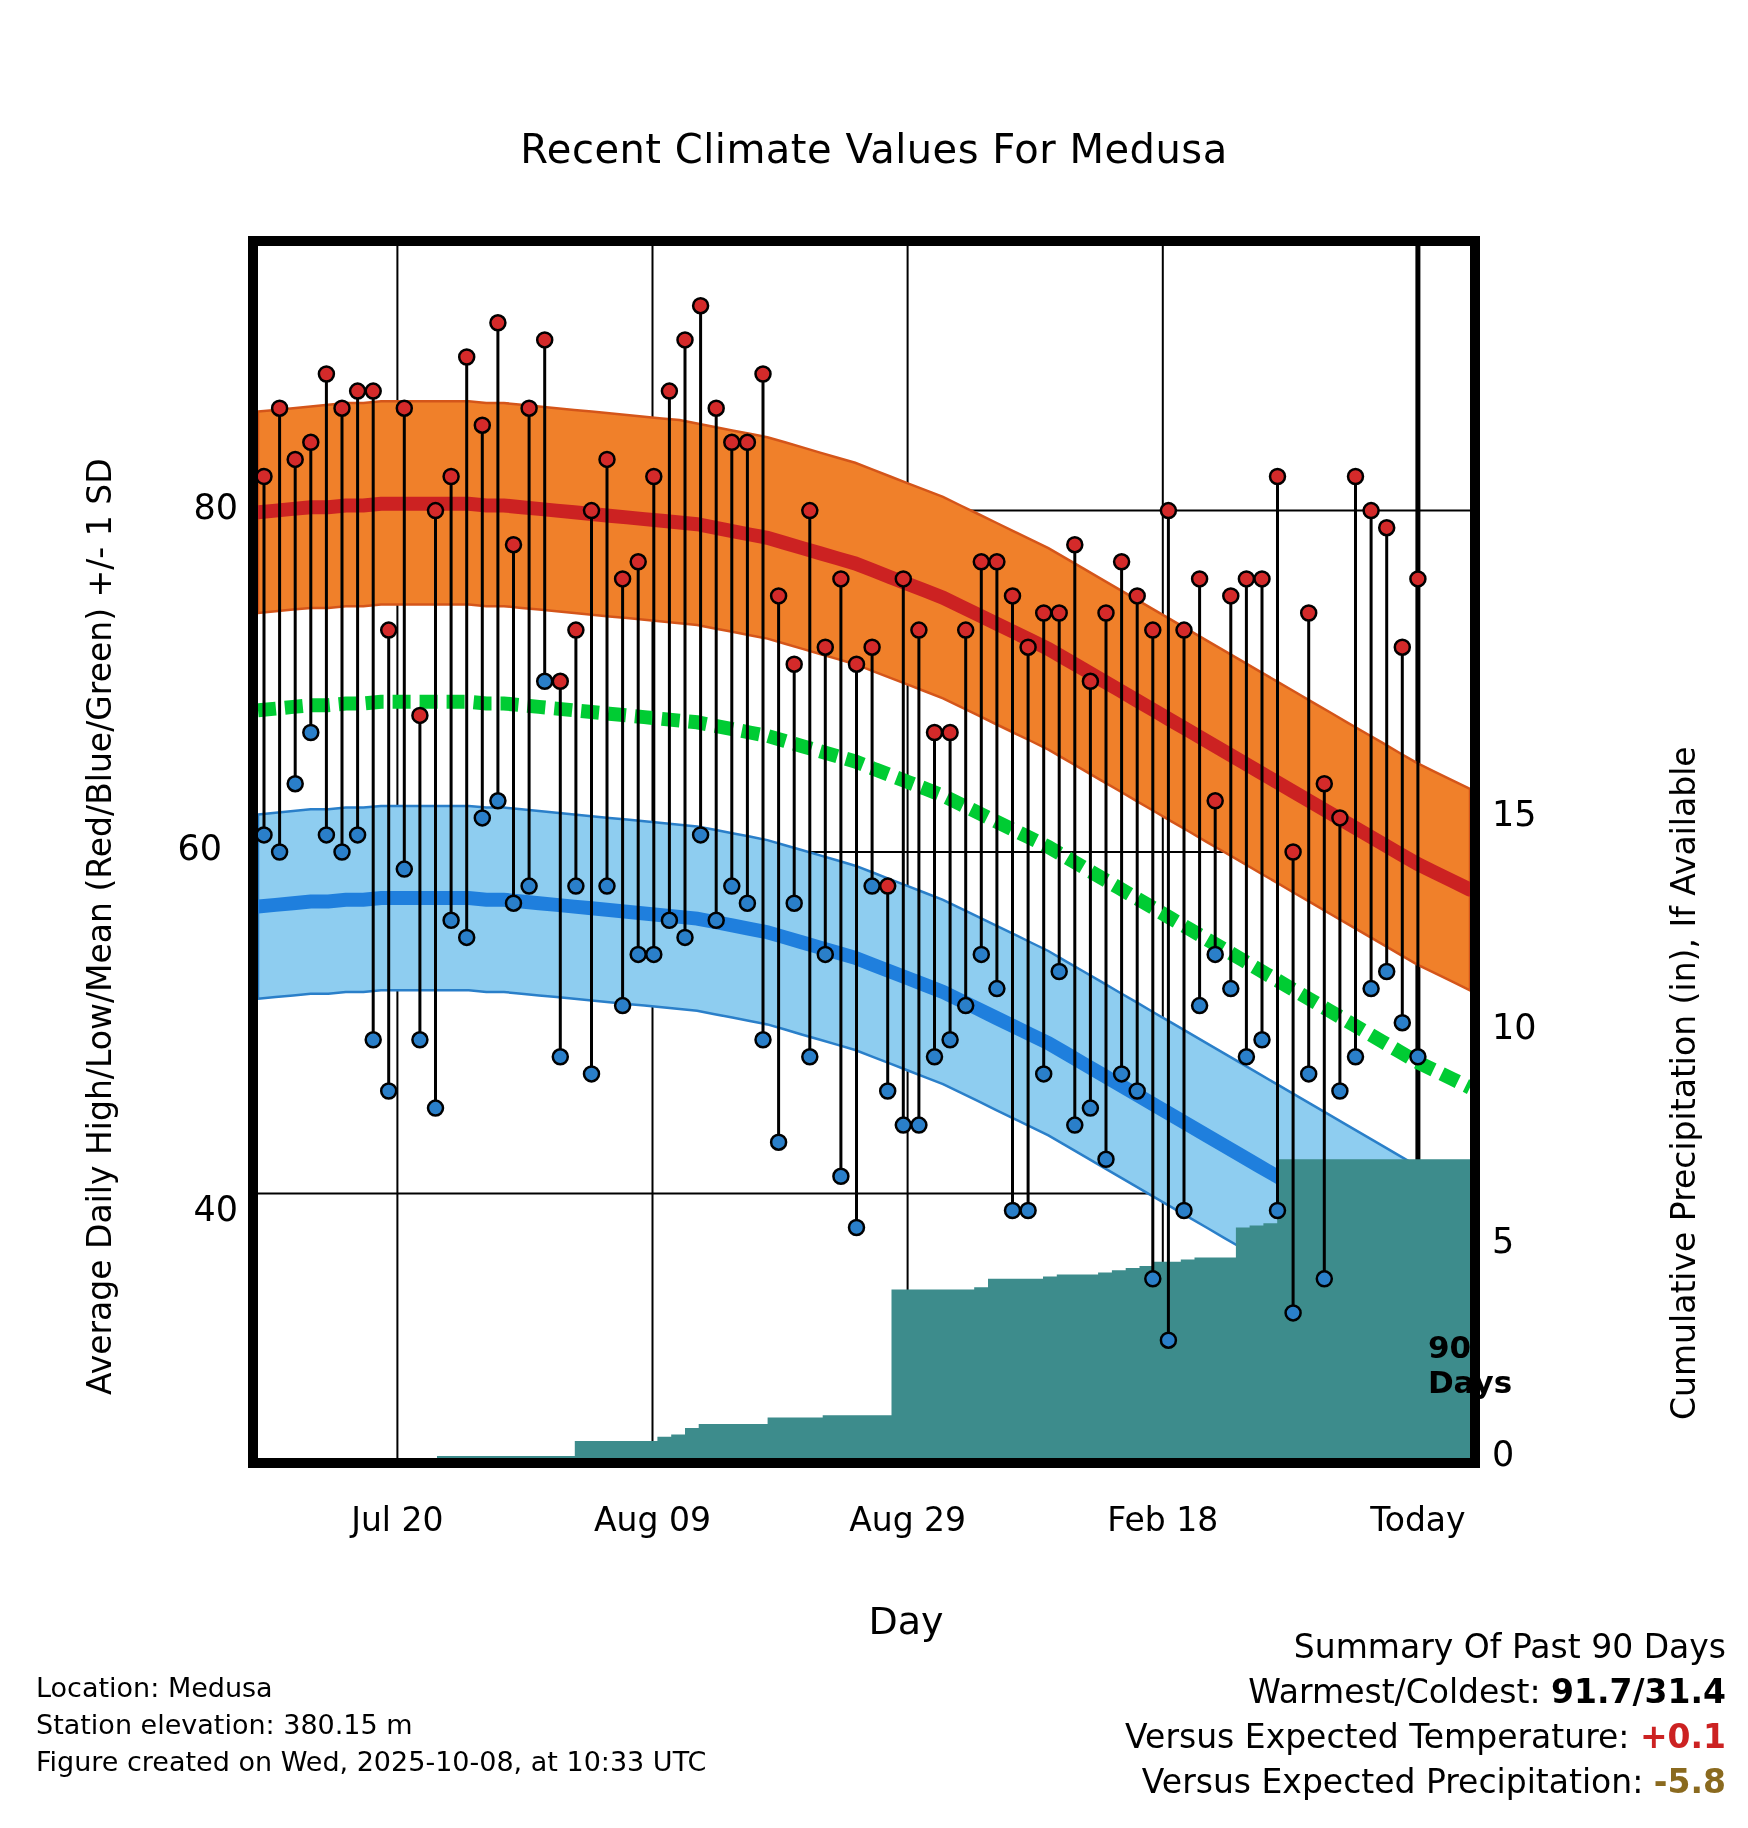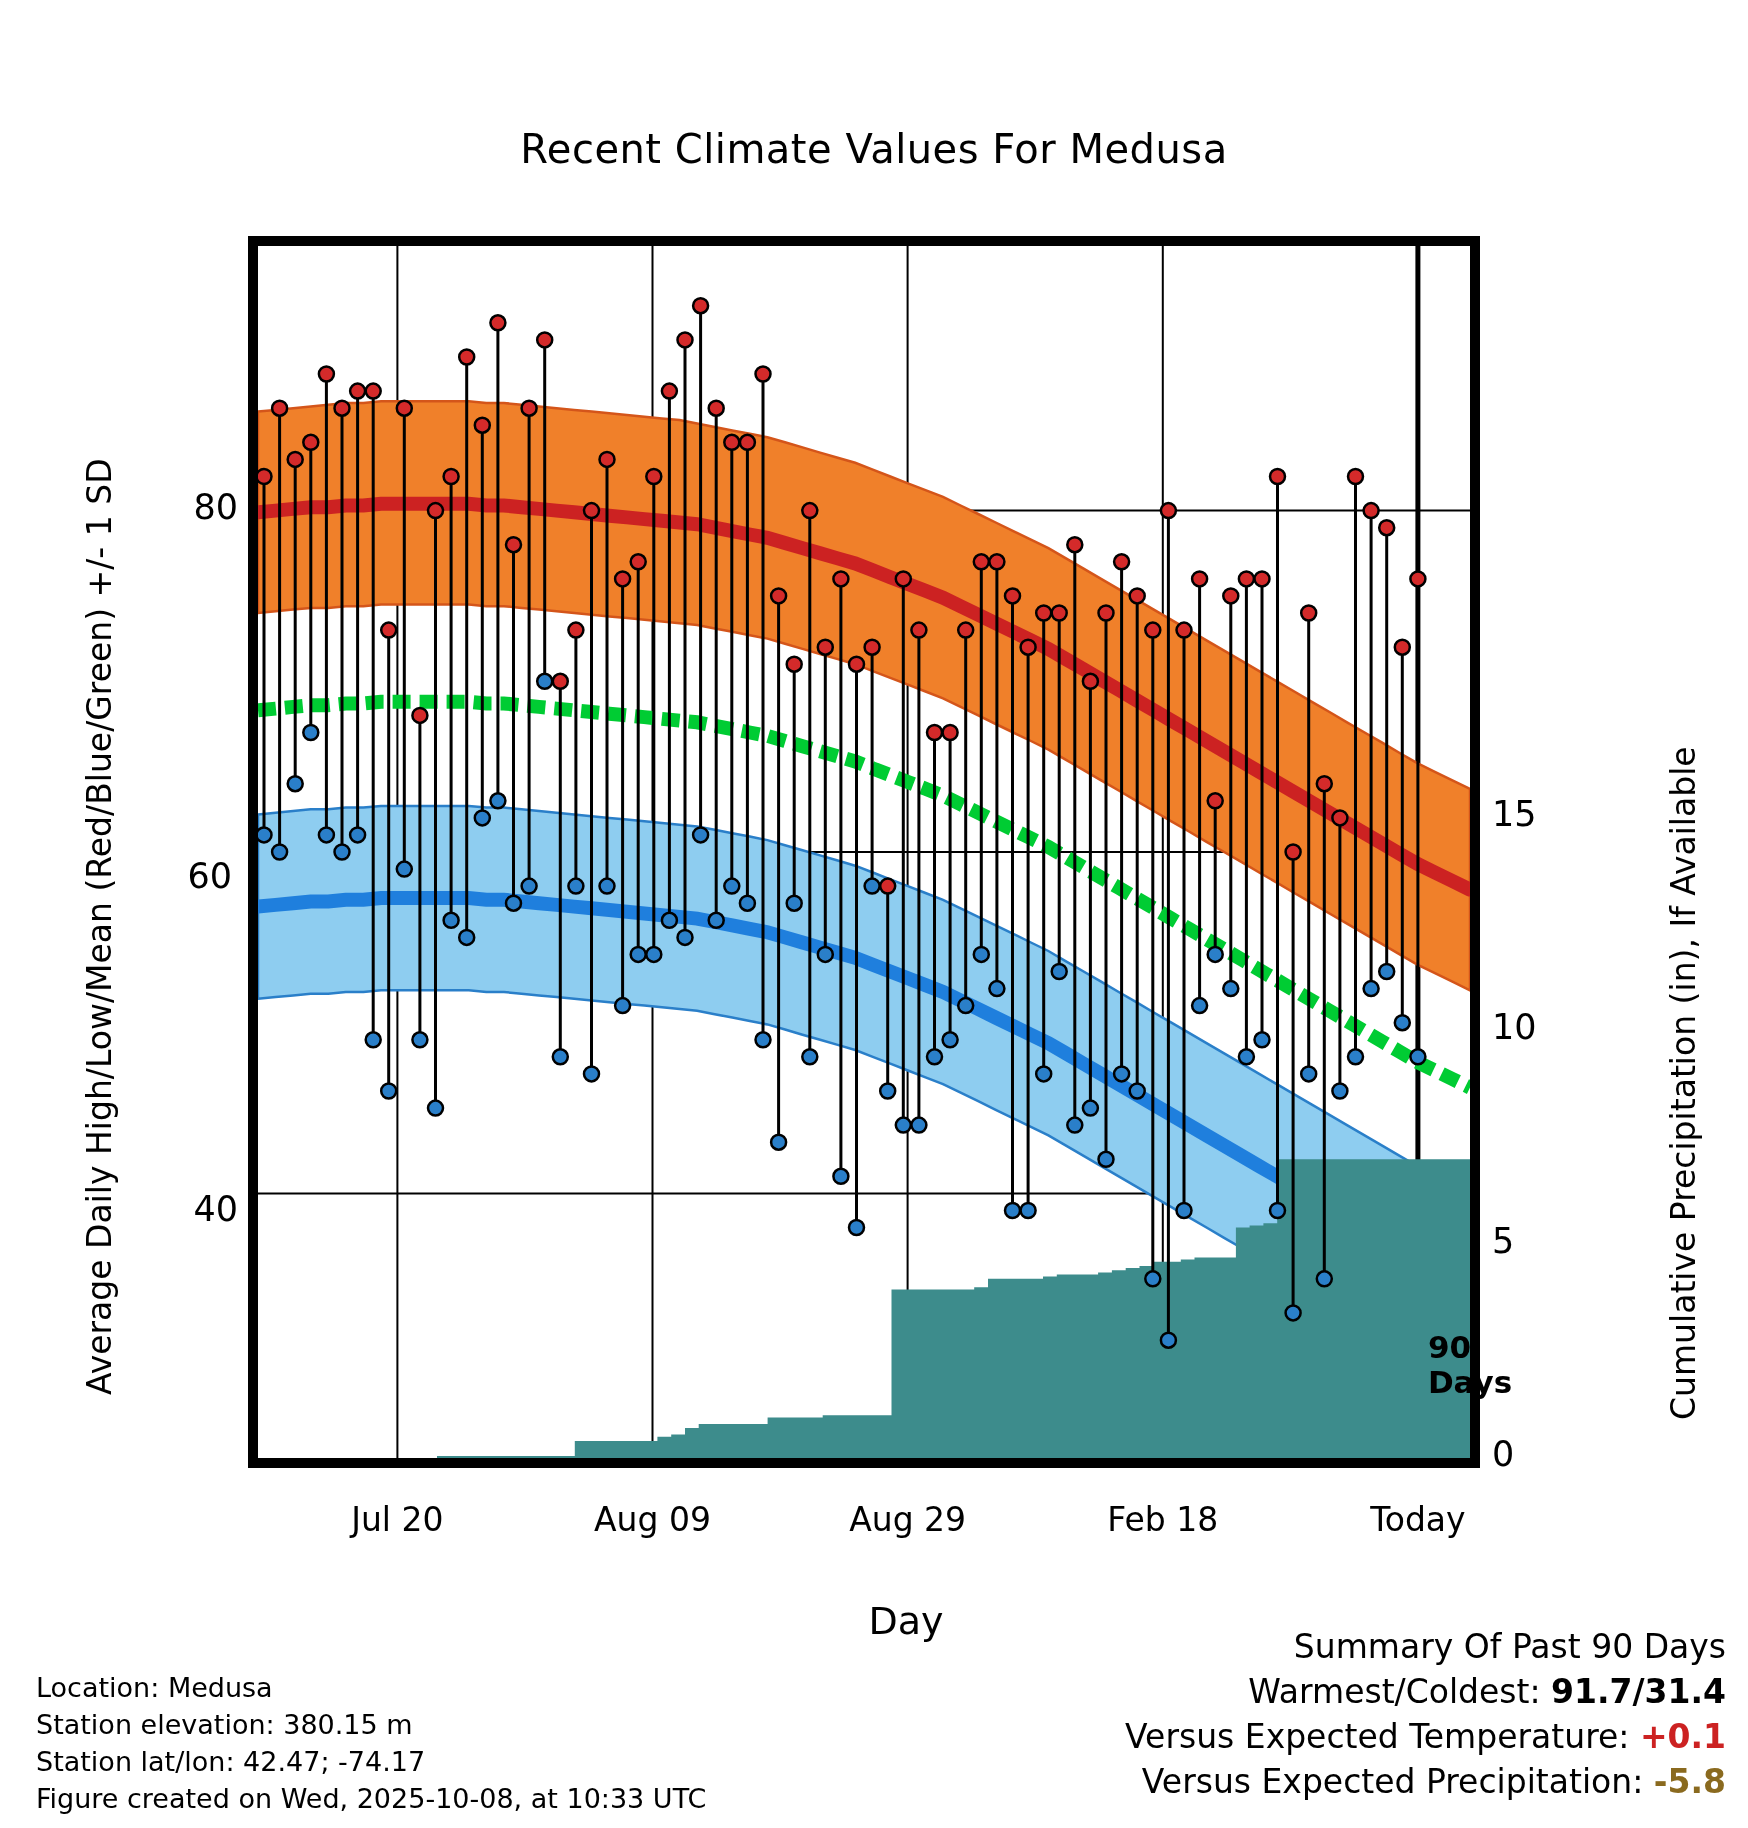--- a/index.html
+++ b/index.html
@@ -270,21 +270,21 @@
         <circle cx="1159.9" cy="810.8" r="7.5" fill="#2a7fc9" stroke="#000" stroke-width="2.5"></circle>
       </svg>
   </div>
 </div>
 
 <div class="ylabel ylabel-left">Average Daily High/Low/Mean (Red/Blue/Green) +/- 1 SD</div>
 <div class="ylabel ylabel-right">Cumulative Precipitation (in), If Available</div>
 
 <div id="ytick-left-container">
     <div class="ytick" style="left: 118px; top: 486.592px;">80</div>
-    <div class="ytick" style="left: 112px; top: 828px; margin-top: 28px;">60</div>
+    <div class="ytick" style="left: 102px; top: 828px;">60</div>
     <div class="ytick" style="left: 118px; top: 1169.41px; margin-top: 20px;">40</div>
   </div>
 <div id="ytick-right-container">
     <div class="ytickR" style="left: 1492px; top: 793.859px;">15</div>
     <div class="ytickR" style="left: 1492px; top: 1007.24px;">10</div>
     <div class="ytickR" style="left: 1492px; top: 1220.62px;">5</div>
     <div class="ytickR" style="left: 1492px; top: 1434px;">0</div>
   </div>
 <div id="xtick-container">
     <div class="xtick" style="left: 277.38px; top: 1500px;">Jul 20</div>
@@ -292,21 +292,20 @@
     <div class="xtick" style="left: 787.632px; top: 1500px;">Aug 29</div>
     <div class="xtick" style="left: 1042.76px; top: 1500px;">Feb 18</div>
     <div class="xtick" style="left: 1297.88px; top: 1500px;">Today</div>
   </div>
 
 <div class="xlabel">Day</div>
 
 <div class="footer-left">
   <div>Location: Medusa</div>
   <div>Station elevation: 380.15 m</div>
-  <div>Station lat/lon: 42.47; -74.17</div>
   <div>Figure created on Wed, 2025-10-08, at 10:33 UTC</div>
 </div>
 
 <div class="footer-right">
   <div class="fr-row">Summary Of Past 90 Days</div>
   <div class="fr-row">
     <span>Warmest/Coldest:</span>
     <span class="fr-val" id="sv0" style="color: rgb(0, 0, 0);">91.7/31.4</span>
   </div>
   <div class="fr-row">

